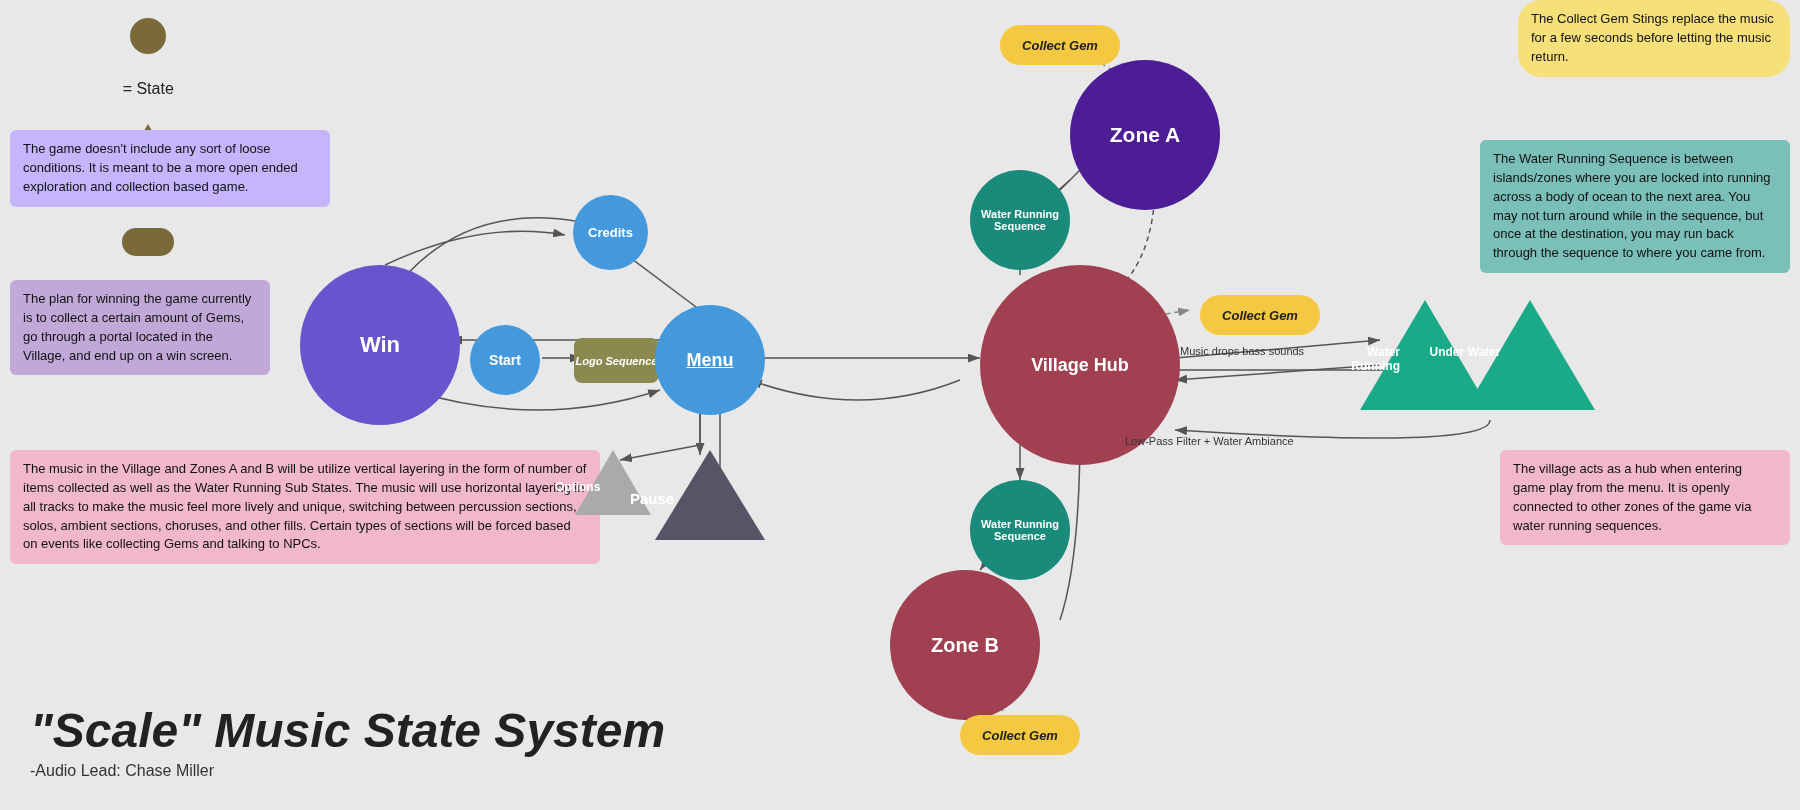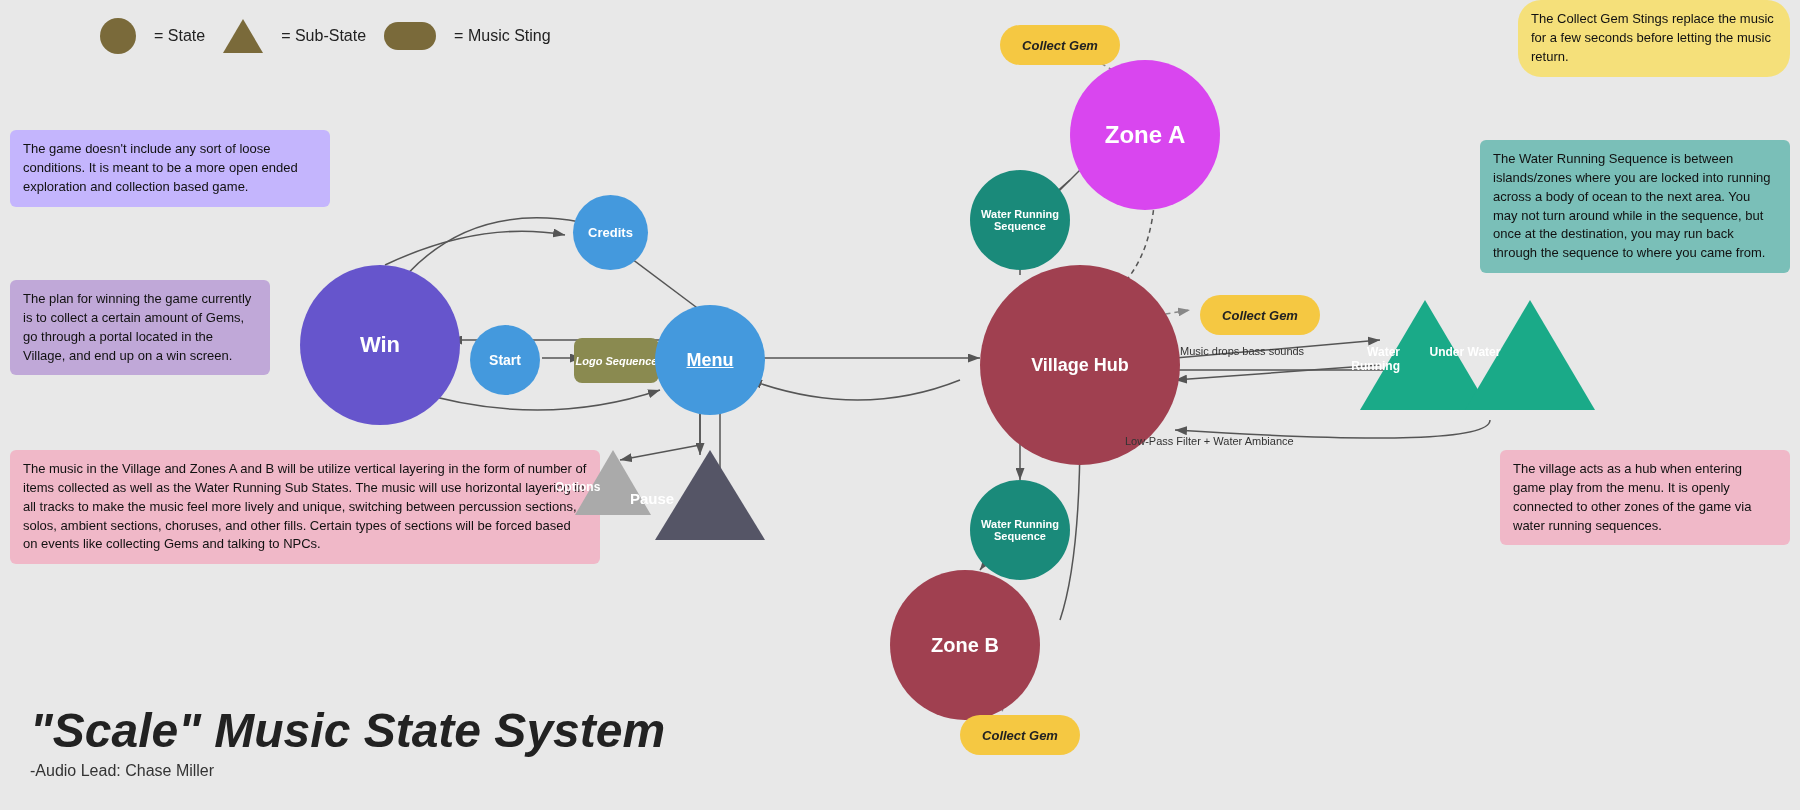--- a/index.html
+++ b/index.html
@@ -17,21 +17,22 @@
       height: 810px;
     }
 
     
     .legend {
       position: absolute;
       top: 18px;
       left: 100px;
       display: flex;
       align-items: center;
-      gap: 18px;
+      gap: 26px;
+      flex-direction: column;
     }
     .legend-item {
       display: flex;
       align-items: center;
       gap: 8px;
       font-size: 16px;
       color: #222;
       font-weight: 500;
     }
     .shape-state {
@@ -255,21 +256,21 @@
   <div style="position:absolute; top:450px; left:575px;">
     <div style="width:0;height:0;border-left:38px solid transparent;border-right:38px solid transparent;border-bottom:65px solid #aaaaaa;"></div>
     <span style="position:absolute;top:30px;left:-20px;color:white;font-size:12px;font-weight:bold;">Options</span>
   </div>
 
   <div style="position:absolute; top:450px; left:655px;">
     <div style="width:0;height:0;border-left:55px solid transparent;border-right:55px solid transparent;border-bottom:90px solid #555566;"></div>
     <span style="position:absolute;top:40px;left:-25px;color:white;font-size:15px;font-weight:bold;">Pause</span>
   </div>
 
-  <div class="node-circle" style="width:150px; height:150px; background:#d946ef; top:60px; left:1070px; font-size:24px;">
+  <div class="node-circle" style="width:150px; height:150px; background:#4c1d95; top:60px; left:1070px; font-size:21px;">
     <span>Zone A</span>
   </div>
 
   <div class="node-circle" style="width:200px; height:200px; background:#a04050; top:265px; left:980px; font-size:18px;">
     <span>Village Hub</span>
   </div>
 
   <div class="node-circle" style="width:150px; height:150px; background:#a04050; top:570px; left:890px; font-size:20px;">
     <span>Zone B</span>
   </div>

